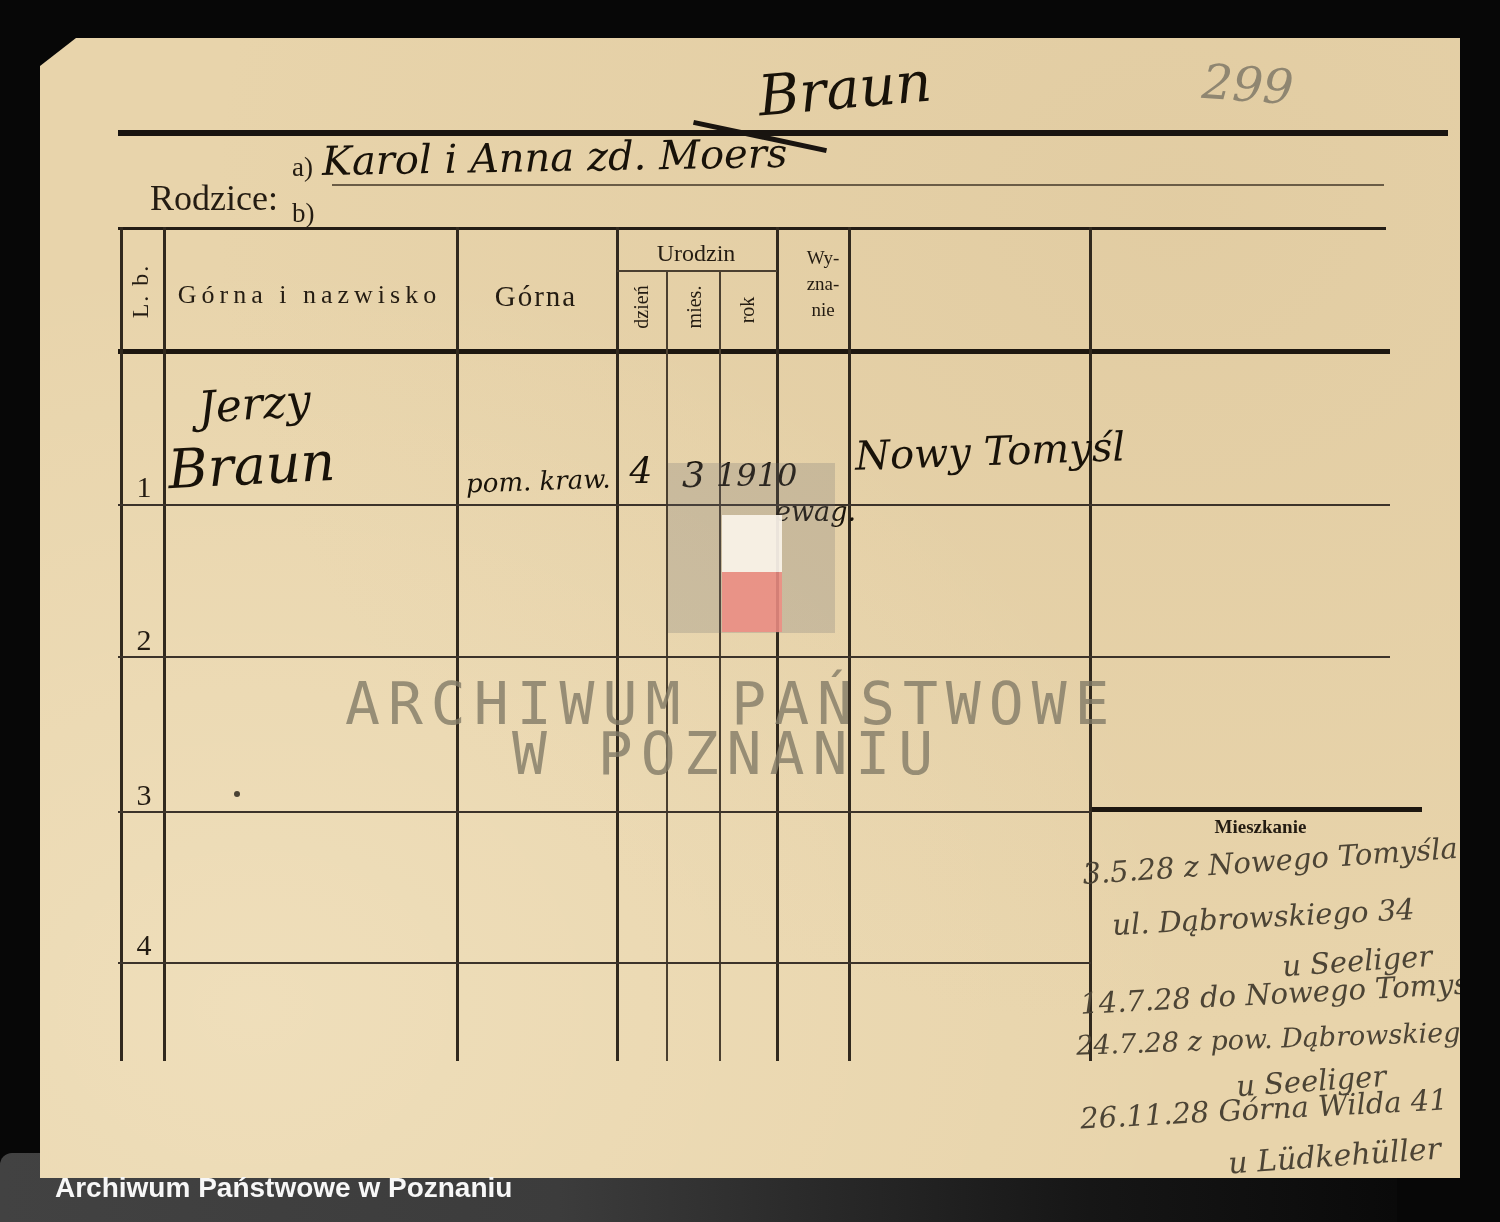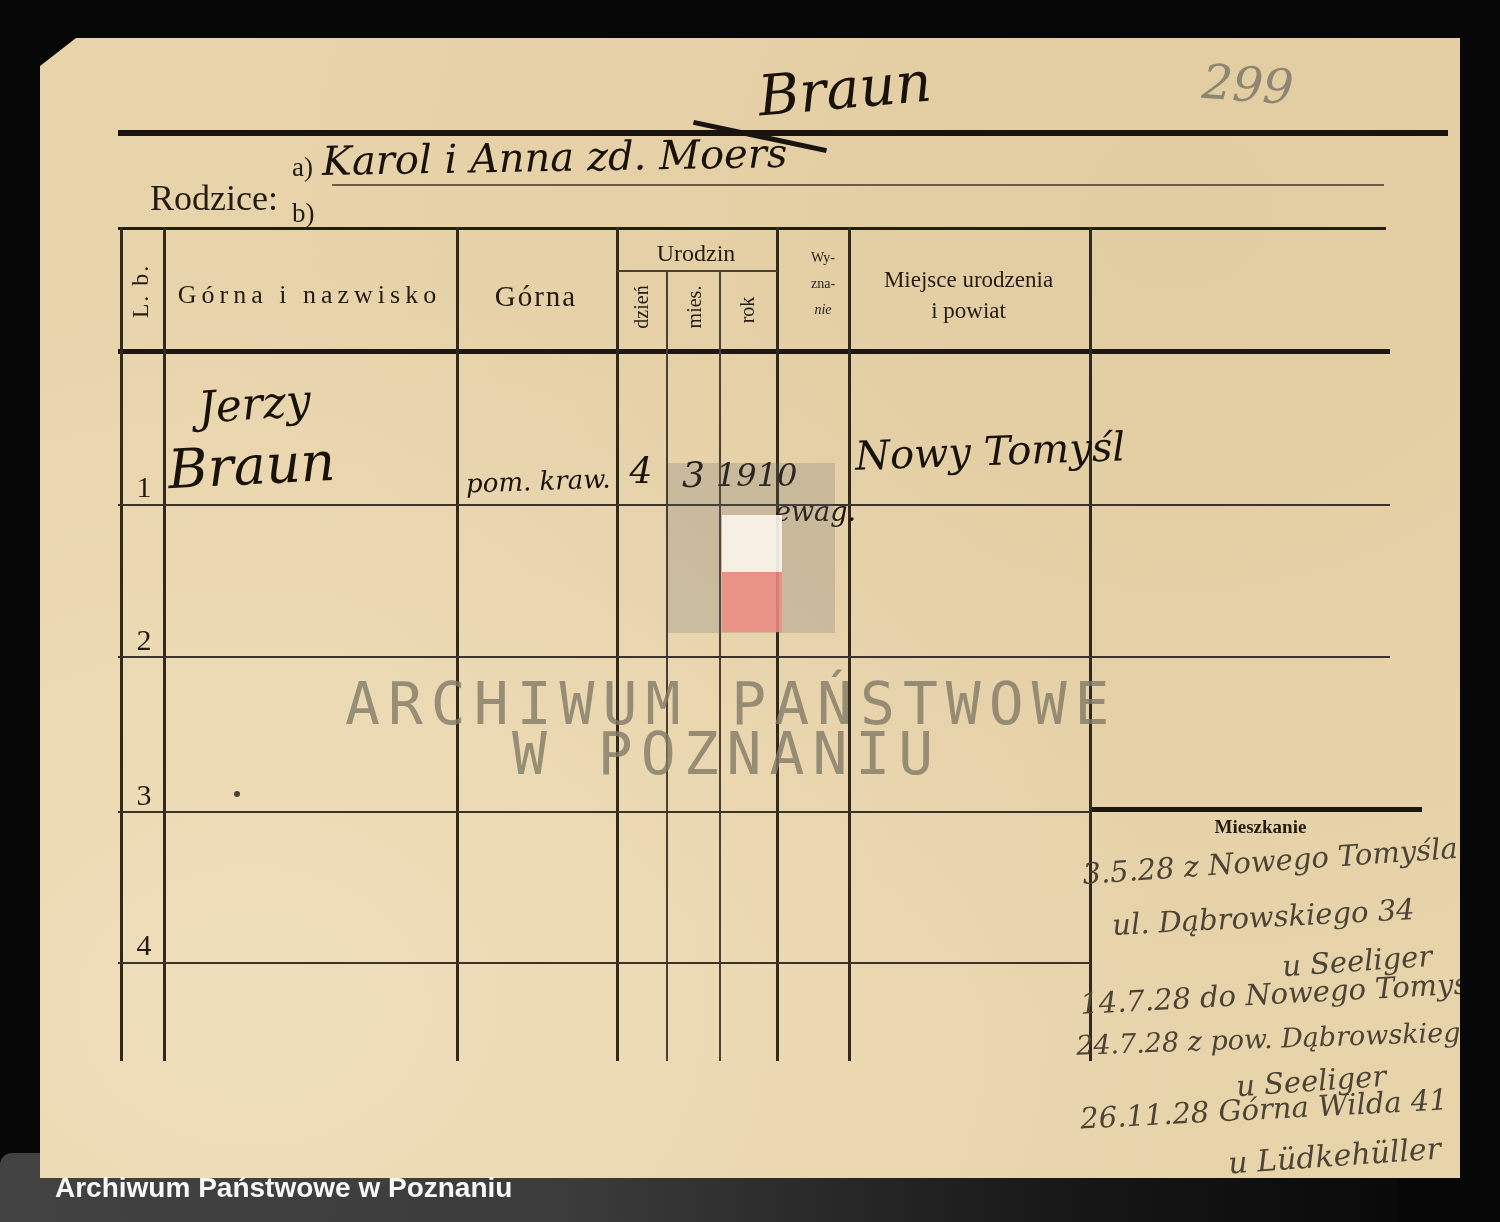--- a/index.html
+++ b/index.html
@@ -71,28 +71,24 @@
   <div class="abs rule" style="left:1049px;top:189px;width:3px;height:834px;"></div>
 
   <div class="abs print rot" style="left:58px;top:240px;width:84px;height:26px;line-height:26px;font-size:24px;letter-spacing:2px;">L. b.</div>
   <div class="abs print center" style="left:123px;top:242px;width:293px;font-size:26px;letter-spacing:5px;">Górna i nazwisko</div>
   <div class="abs print center" style="left:416px;top:242px;width:160px;font-size:29px;letter-spacing:2px;">Górna</div>
   <div class="abs print center" style="left:576px;top:202px;width:160px;font-size:24px;">Urodzin</div>
   <div class="abs rule" style="left:577px;top:232px;width:160px;height:2px;background:#4a3f30;"></div>
   <div class="abs print rot" style="left:564px;top:258px;width:74px;height:22px;line-height:22px;font-size:20px;">dzień</div>
   <div class="abs print rot" style="left:617px;top:258px;width:74px;height:22px;line-height:22px;font-size:20px;">mies.</div>
   <div class="abs print rot" style="left:670px;top:261px;width:74px;height:22px;line-height:22px;font-size:20px;">rok</div>
-  <div class="abs print center" style="left:736px;top:207px;width:94px;font-size:14px;line-height:26px;">
+  <div class="abs print center" style="left:736px;top:207px;width:94px;font-size:19px;line-height:26px;">
     <span style="display:block;">Wy-</span>
     <span style="display:block;">zna-</span>
-    <span style="display:block;font-style:italic;">nie</span>
-  </div>
-  <div class="abs print center" style="left:808px;top:226px;width:241px;font-size:23px;line-height:31px;">
-    <span style="display:block;">Miejsce urodzenia</span>
-    <span style="display:block;">i powiat</span>
+    <span style="display:block;">nie</span>
   </div>
 
   <div class="abs rule" style="left:78px;top:466px;width:1272px;height:2px;background:#3c332a;"></div>
   <div class="abs rule" style="left:78px;top:618px;width:1272px;height:2px;background:#3c332a;"></div>
   <div class="abs rule" style="left:78px;top:773px;width:973px;height:2px;background:#3c332a;"></div>
   <div class="abs rule" style="left:78px;top:924px;width:973px;height:2px;background:#3c332a;"></div>
 
   <div class="abs print center" style="left:84px;top:432px;width:40px;font-size:30px;">1</div>
   <div class="abs print center" style="left:84px;top:585px;width:40px;font-size:30px;">2</div>
   <div class="abs print center" style="left:84px;top:740px;width:40px;font-size:30px;">3</div>

